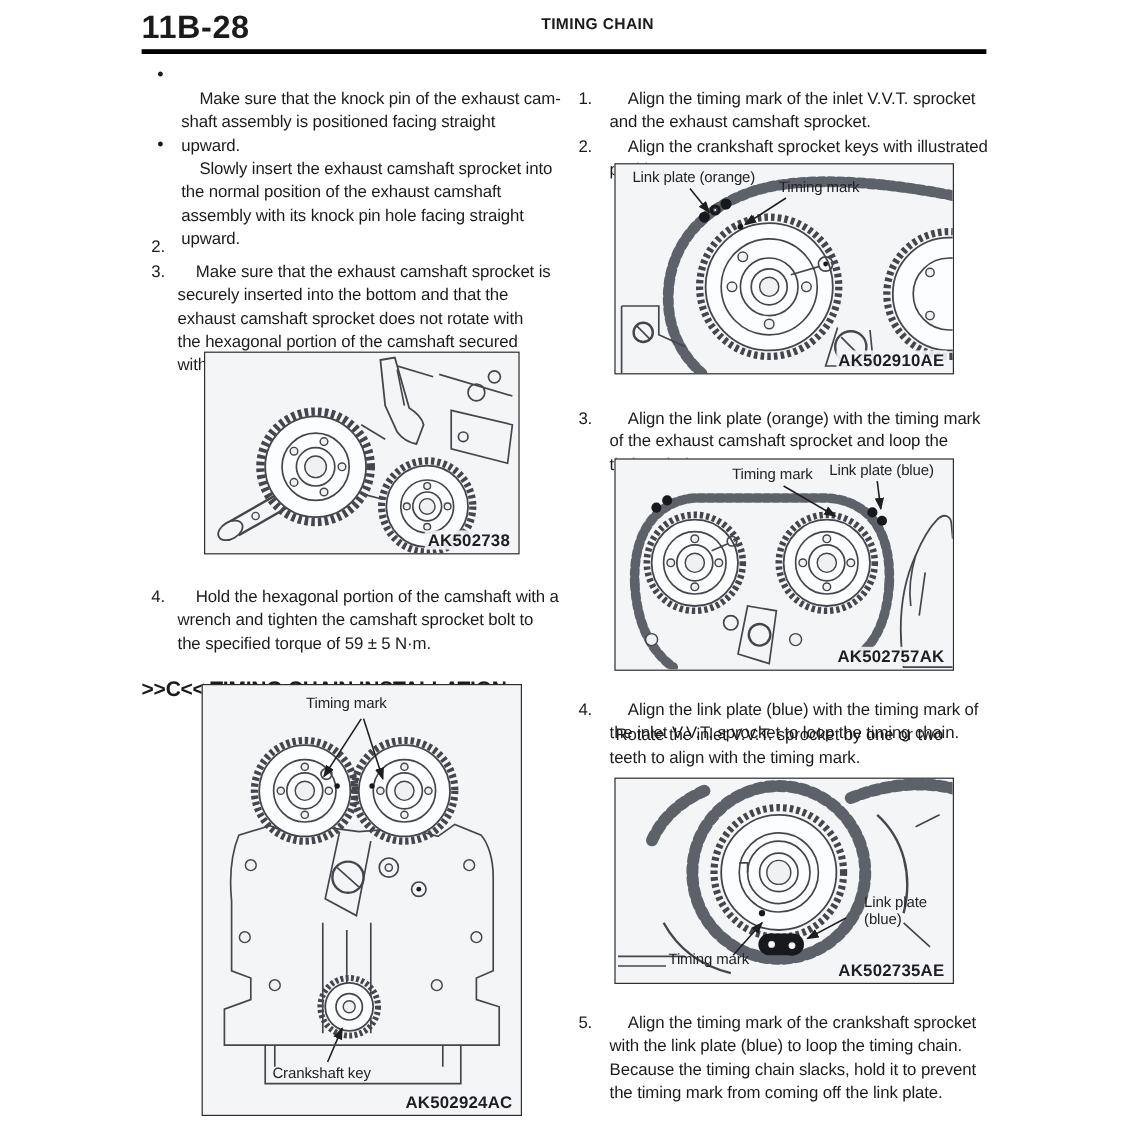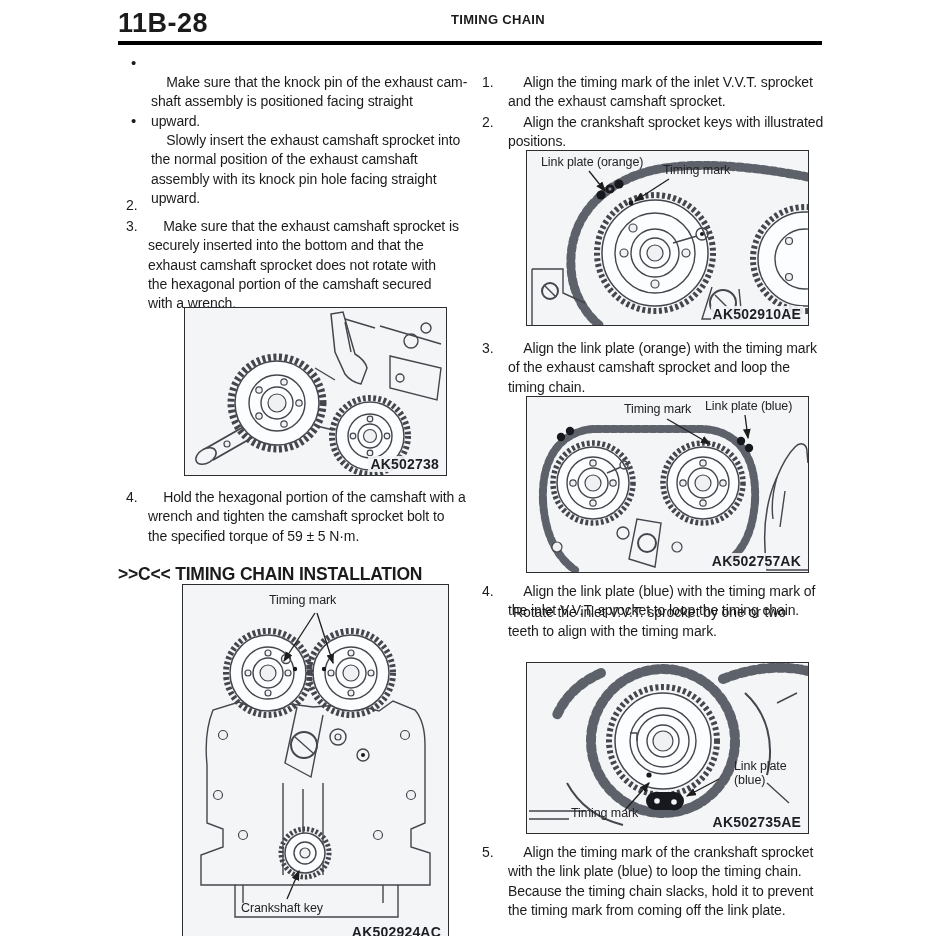--- a/index.html
+++ b/index.html
@@ -22,21 +22,21 @@
   .blk{position:absolute;left:0;font-size:14px;line-height:19.2px;letter-spacing:-0.1px;white-space:pre;}
   .bullet{padding-left:33px;}
   .bullet .dot{position:absolute;left:13px;top:-1px;font-size:15px;}
   .step-l{padding-left:30px;}
   .step-l .num{position:absolute;left:8px;}
   .step-r{padding-left:26px;}
   .step-r .num{position:absolute;left:0;}
   .note{padding-left:26px;text-indent:5px;}
   .sect-heading{position:absolute;left:0;font-size:17.5px;font-weight:bold;letter-spacing:-0.2px;white-space:pre;}
   
-  .fig{position:absolute;margin:14px;border:1.6px solid #2d2d30;background:#f4f5f7;overflow:hidden;}
+  .fig{position:absolute;margin:0;border:1.6px solid #2d2d30;background:#f4f5f7;overflow:hidden;}
   .fig svg{position:absolute;left:0;top:0;}
   .figcode{position:absolute;right:5px;bottom:3px;font-size:14px;font-weight:bold;color:#1e1e22;background:rgba(244,245,247,.9);padding:0 2px;letter-spacing:.2px;}
   .figlabel{position:absolute;font-size:12.5px;color:#232327;letter-spacing:-0.1px;white-space:pre-line;line-height:14px;}
   
   .w1{fill:none;stroke:#44464d;stroke-width:1.4;}
   .w2{fill:none;stroke:#44464d;stroke-width:2;}
   .fw{fill:#fcfdfe;stroke:#44464d;stroke-width:1.5;}
   .fl{fill:#f4f5f7;stroke:#44464d;stroke-width:1.5;}
   .t{fill:none;stroke:#44464d;}
   .ch{fill:none;stroke:#5d616a;stroke-linecap:round;}

